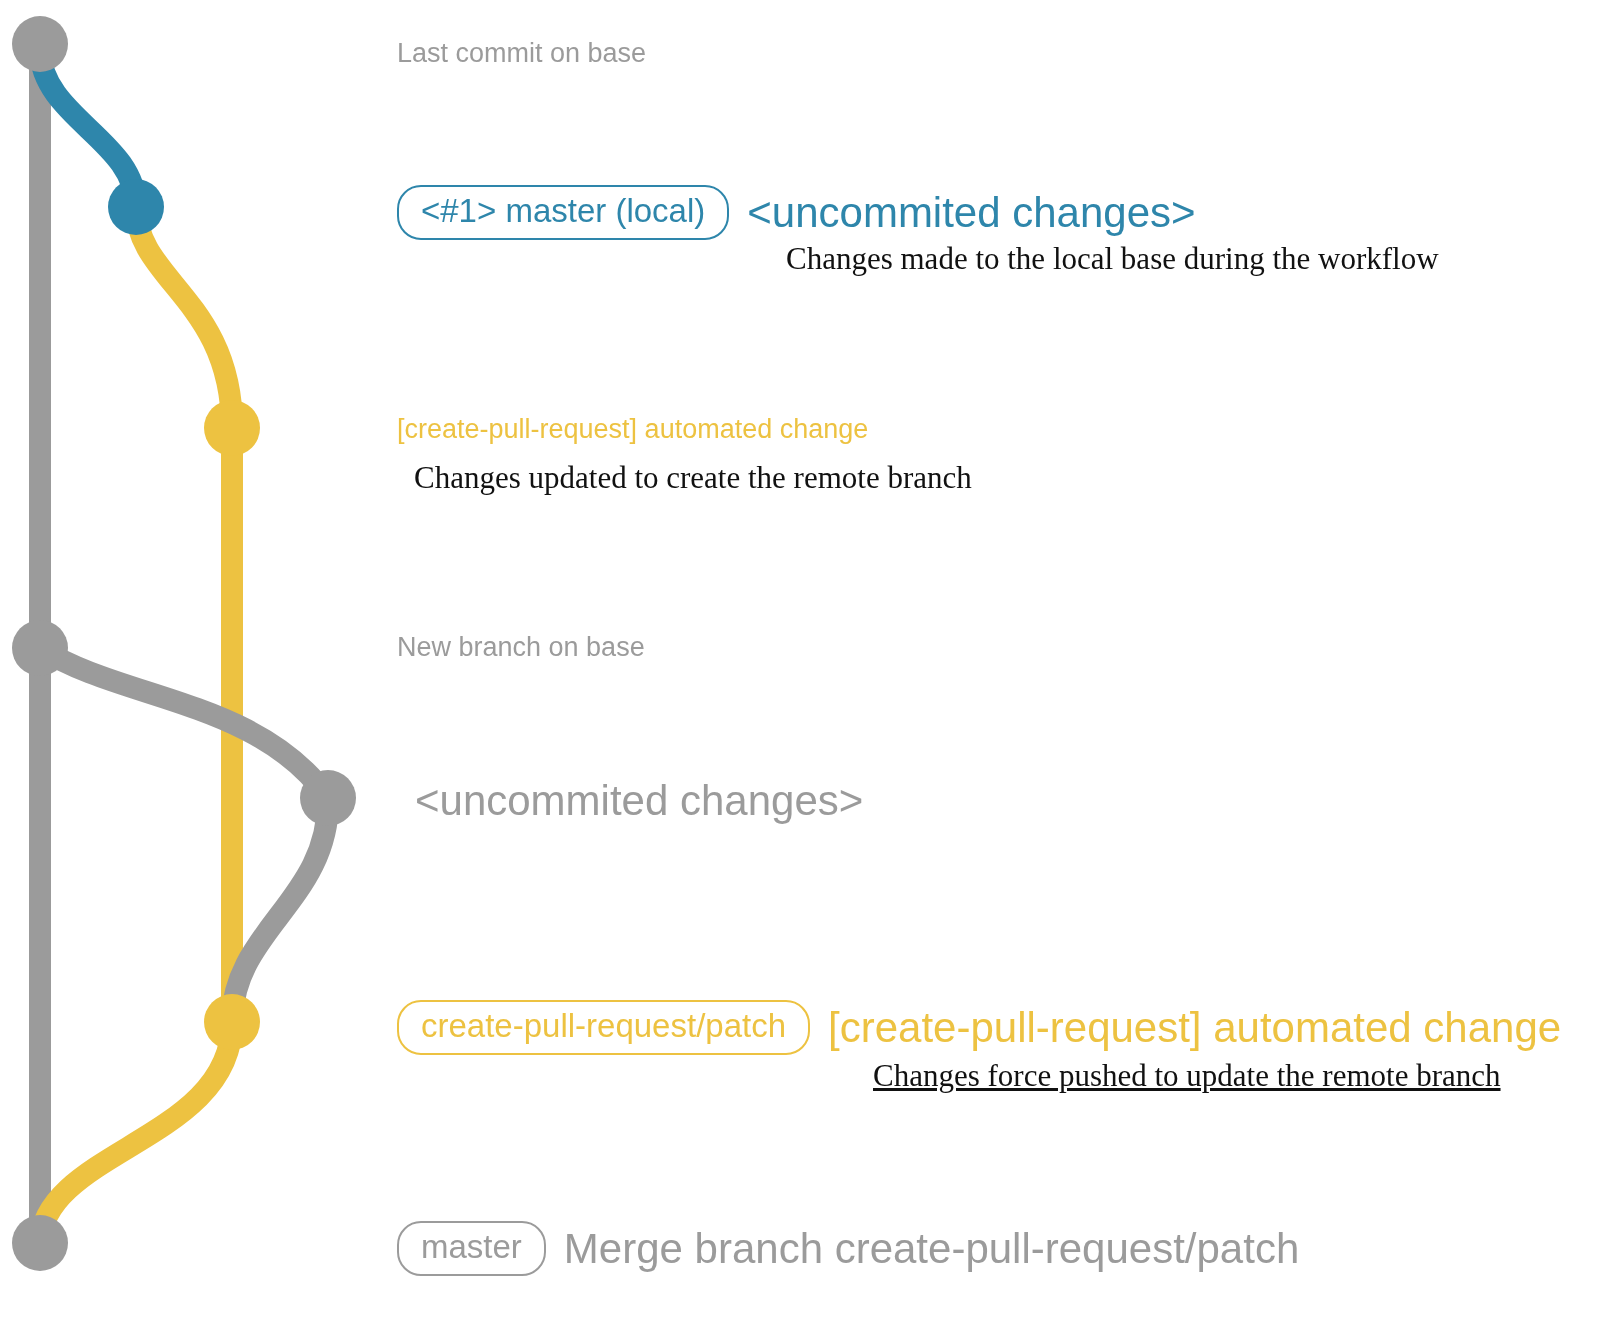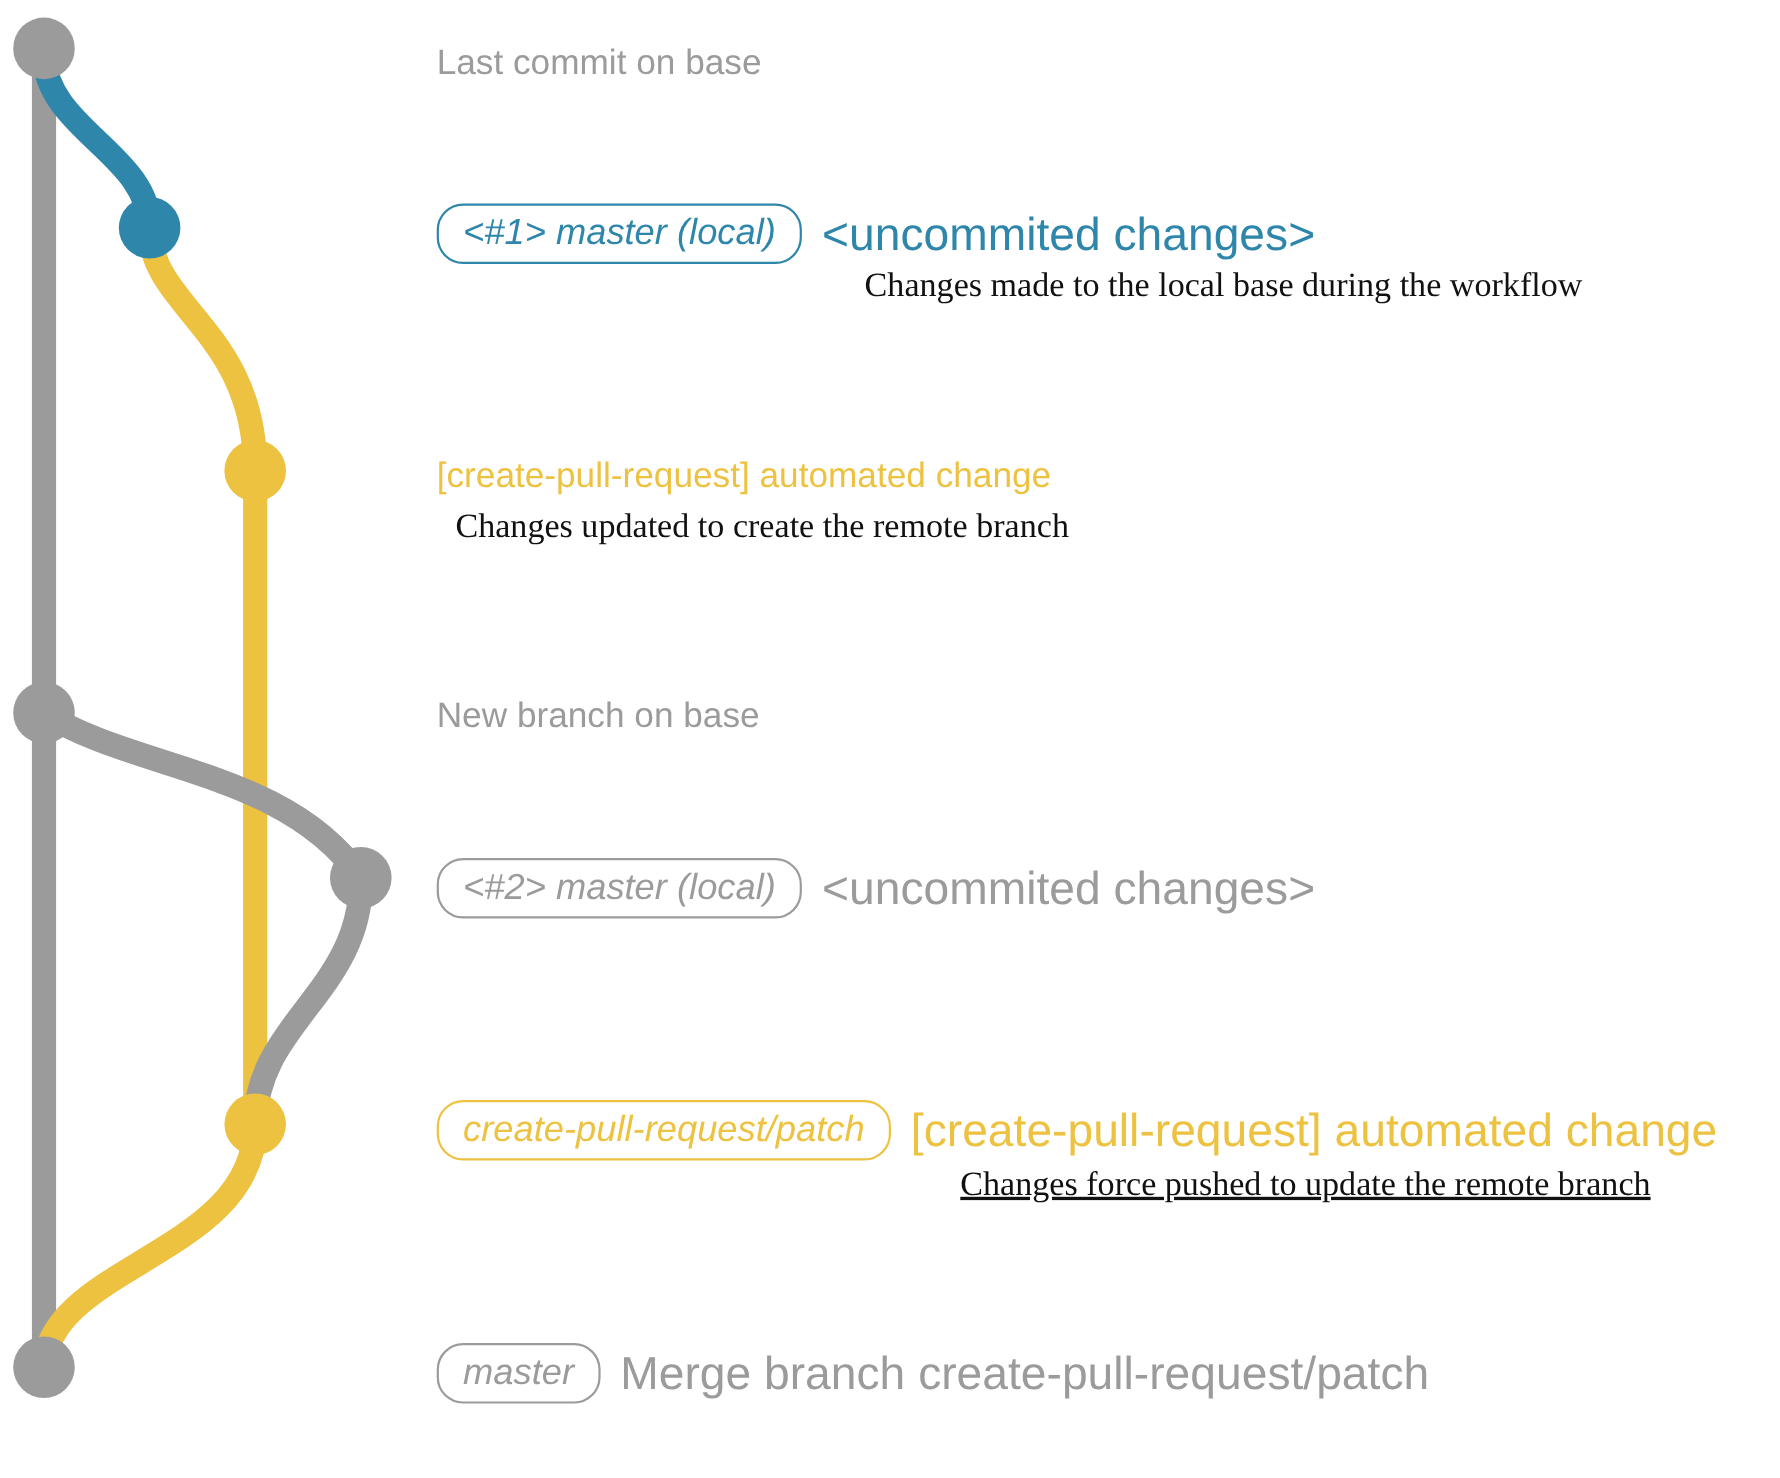--- a/index.html
+++ b/index.html
@@ -43,40 +43,39 @@
     justify-content: center;
     border-style: solid;
     border-width: 2px;
     border-radius: 24px;
     padding: 7px 22px 11px 22px;
     font-size: 33px;
     line-height: 1;
     white-space: nowrap;
     background: #ffffff;
     box-sizing: border-box;
-    font-style: italic;
   }
 
   .badge.blue   { border-color: #2E86AB; color: #2E86AB; }
   .badge.gray   { border-color: #9b9b9b; color: #9b9b9b; }
   .badge.yellow { border-color: #EDC241; color: #EDC241; }
 
   .commit-msg {
     font-size: 42px;
     line-height: 1;
     white-space: nowrap;
     margin-left: 18px;
   }
   .commit-msg.blue   { color: #2E86AB; }
   .commit-msg.gray   { color: #9b9b9b; }
   .commit-msg.yellow { color: #EDC241; }
 
   .plain-title {
     position: absolute;
-    font-size: 32px;
+    font-size: 27px;
     color: #9b9b9b;
     line-height: 1;
     white-space: nowrap;
   }
 
   .note {
     position: absolute;
     font-family: "Liberation Serif", serif;
     font-size: 31px;
     color: #111111;
@@ -124,21 +123,20 @@
     <span class="commit-msg blue">&lt;uncommited changes&gt;</span>
   </div>
   <div class="note" style="left:786px; top:243px;">Changes made to the local base during the workflow</div>
 
   <div class="plain-title" style="left:397px; top:416px; color:#EDC241;">[create-pull-request] automated change</div>
   <div class="note" style="left:414px; top:462px;">Changes updated to create the remote branch</div>
 
   <div class="plain-title" style="left:397px; top:634px;">New branch on base</div>
 
   <div class="row" style="left:397px; top:780px;">
-    <span class="badge gray">&lt;#2&gt; master (local)</span>
     <span class="commit-msg gray">&lt;uncommited changes&gt;</span>
   </div>
 
   <div class="row" style="left:397px; top:1000px;">
     <span class="badge yellow">create-pull-request/patch</span>
     <span class="commit-msg yellow">[create-pull-request] automated change</span>
   </div>
   <div class="note" style="left:873px; top:1060px;text-decoration:underline;">Changes force pushed to update the remote branch</div>
 
   <div class="row" style="left:397px; top:1221px;">

